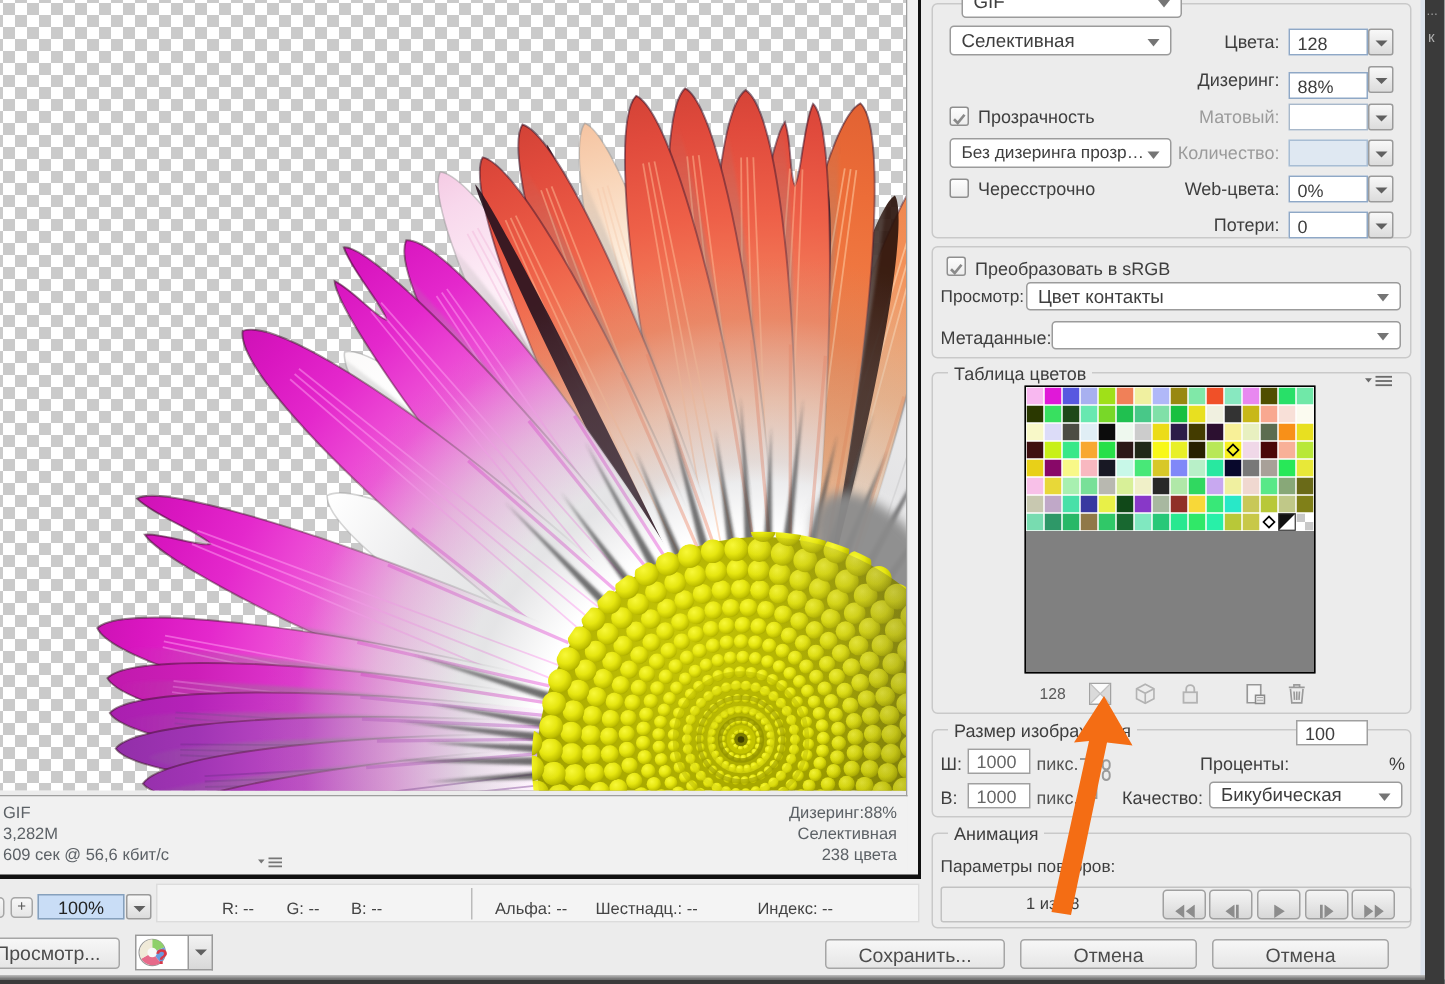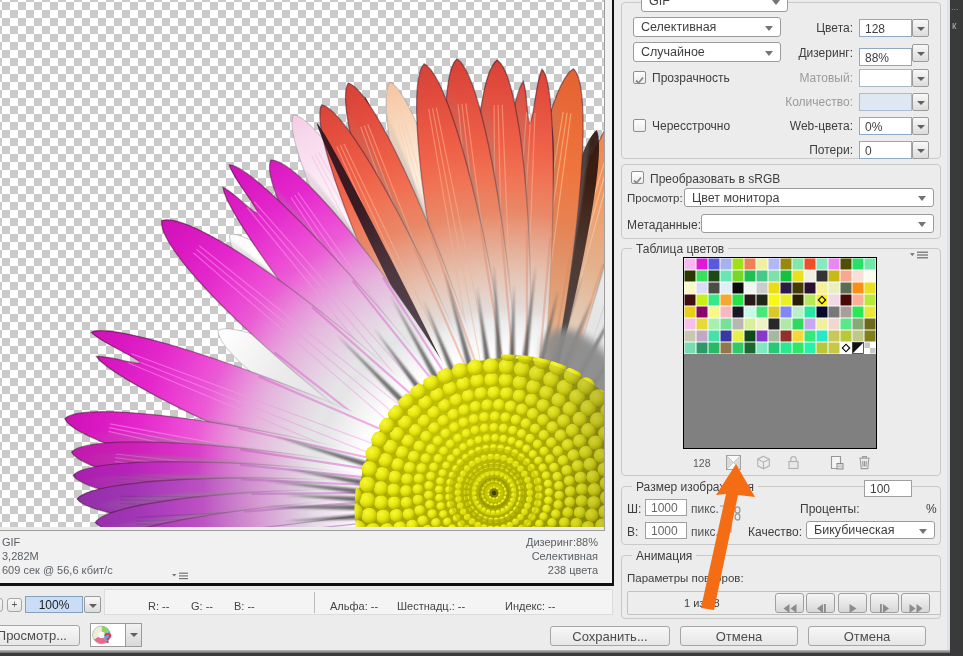--- a/index.html
+++ b/index.html
@@ -1013,28 +1013,28 @@
 
   <div class="grp" style="left:621px;top:2px;width:320px;height:157px"></div>
   <div class="dd" style="left:641px;top:-9px;width:147px;height:21px">
       <span class="txt">GIF</span>
       <span class="arr"></span>
     </div>
   <div class="dd" style="left:633px;top:17px;width:148px;height:20px">
       <span class="txt">Селективная</span>
       <span class="arr"></span>
     </div>
-  <div class="dd" style="left:633px;top:42px;width:148px;height:20px">
-      <span class="txt">Случайное</span>
+  <div class="cb" style="left:633px;top:71px"><svg width="11" height="11" viewBox="0 0 11 11">
+        <path d="M2 5.5 L4.5 8 L9 2.5" fill="none" stroke="#8a8a8a" stroke-width="1.8"></path>
+      </svg></div>
+  <div class="lbl" style="left:652px;top:71px">Прозрачность</div>
+  <div class="dd" style="left:633px;top:92px;width:148px;height:20px">
+      <span class="txt" style="font-size:11.5px;top:3px">Без дизеринга прозр…</span>
       <span class="arr"></span>
     </div>
-  <div class="cb" style="left:633px;top:71px"><svg width="11" height="11" viewBox="0 0 11 11">
-        <path d="M2 5.5 L4.5 8 L9 2.5" fill="none" stroke="#8a8a8a" stroke-width="1.8"></path>
-      </svg></div>
-  <div class="lbl" style="left:652px;top:71px">Прозрачность</div>
   <div class="cb" style="left:633px;top:119px"></div>
   <div class="lbl" style="left:652px;top:119px">Чересстрочно</div>
 
   <div class="rl" style="top:21px">Цвета:</div>
   <div class="nf" style="left:859px;top:19px;width:53px;height:18px">128</div>
   <div class="nfb" style="left:912px;top:19px;height:18px"></div>
   <div class="rl" style="top:46px">Дизеринг:</div>
   <div class="nf" style="left:859px;top:48px;width:53px;height:18px">88%</div>
   <div class="nfb" style="left:912px;top:44px;height:18px"></div>
   <div class="rlg" style="top:71px">Матовый:</div>
@@ -1050,21 +1050,21 @@
   <div class="nf" style="left:859px;top:141px;width:53px;height:18px">0</div>
   <div class="nfb" style="left:912px;top:141px;height:18px"></div>
 
   <div class="grp" style="left:621px;top:164px;width:320px;height:75px"></div>
   <div class="cb" style="left:631px;top:171px"><svg width="11" height="11" viewBox="0 0 11 11">
         <path d="M2 5.5 L4.5 8 L9 2.5" fill="none" stroke="#8a8a8a" stroke-width="1.8"></path>
       </svg></div>
   <div class="lbl" style="left:650px;top:172px">Преобразовать в sRGB</div>
   <div class="lbl" style="left:627px;top:192px;font-size:11.5px">Просмотр:</div>
   <div class="dd" style="left:684px;top:188px;width:250px;height:19px">
-      <span class="txt" style="top:1.5px">Цвет монитора</span>
+      <span class="txt" style="top:1.5px">Цвет контакты</span>
       <span class="arr" style="top:7px"></span>
     </div>
   <div class="lbl" style="left:627px;top:218px">Метаданные:</div>
   <div class="dd" style="left:701px;top:214px;width:233px;height:19px">
       <span class="arr" style="top:7px"></span>
     </div>
 
   <div class="grp" style="left:621px;top:248px;width:320px;height:228px"></div>
   <div class="grplab" style="left:632px;top:242px">Таблица цветов</div>
   <div class="abs" style="left:910px;top:245px"><svg width="18" height="8" viewBox="0 0 18 8">

